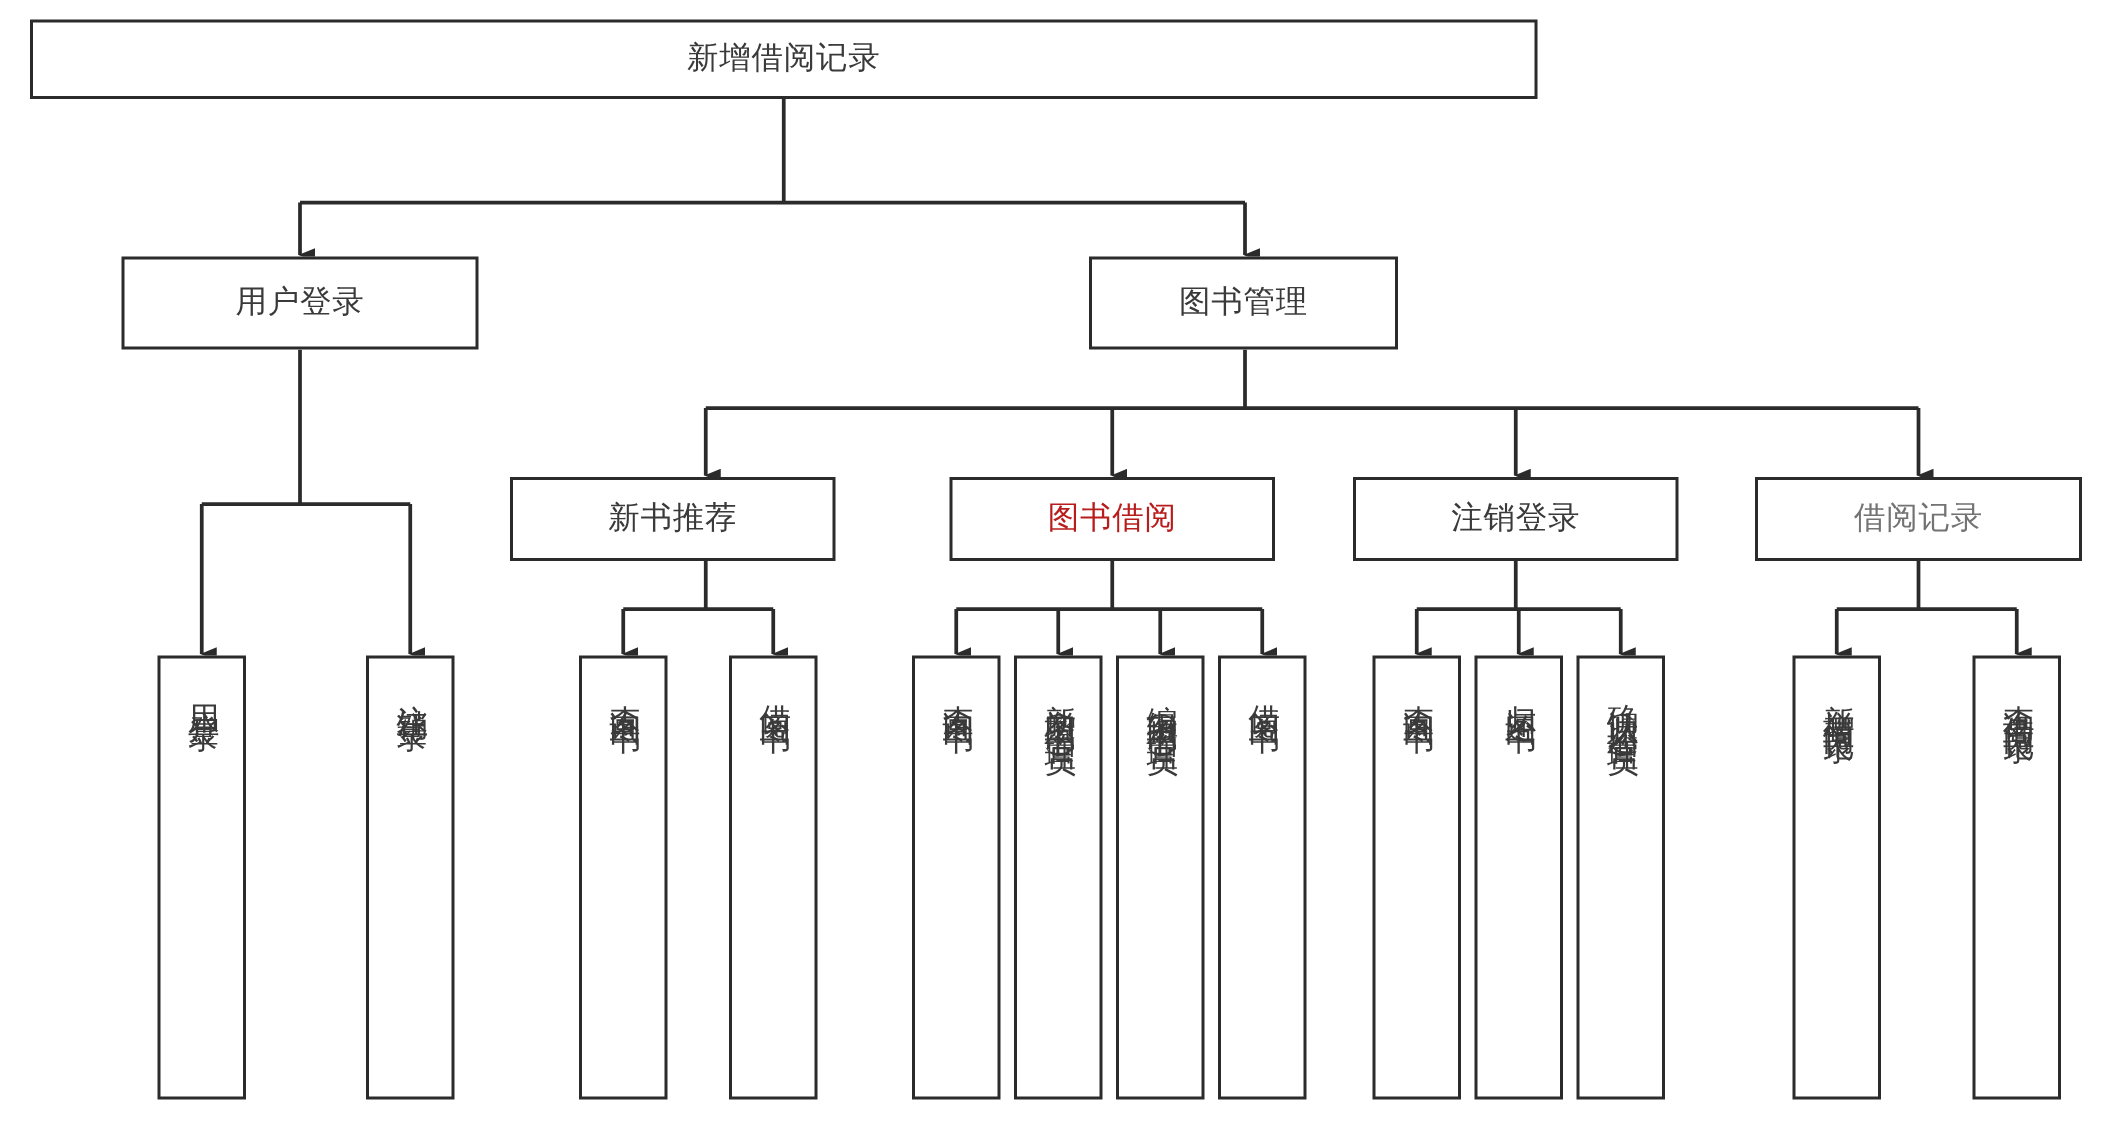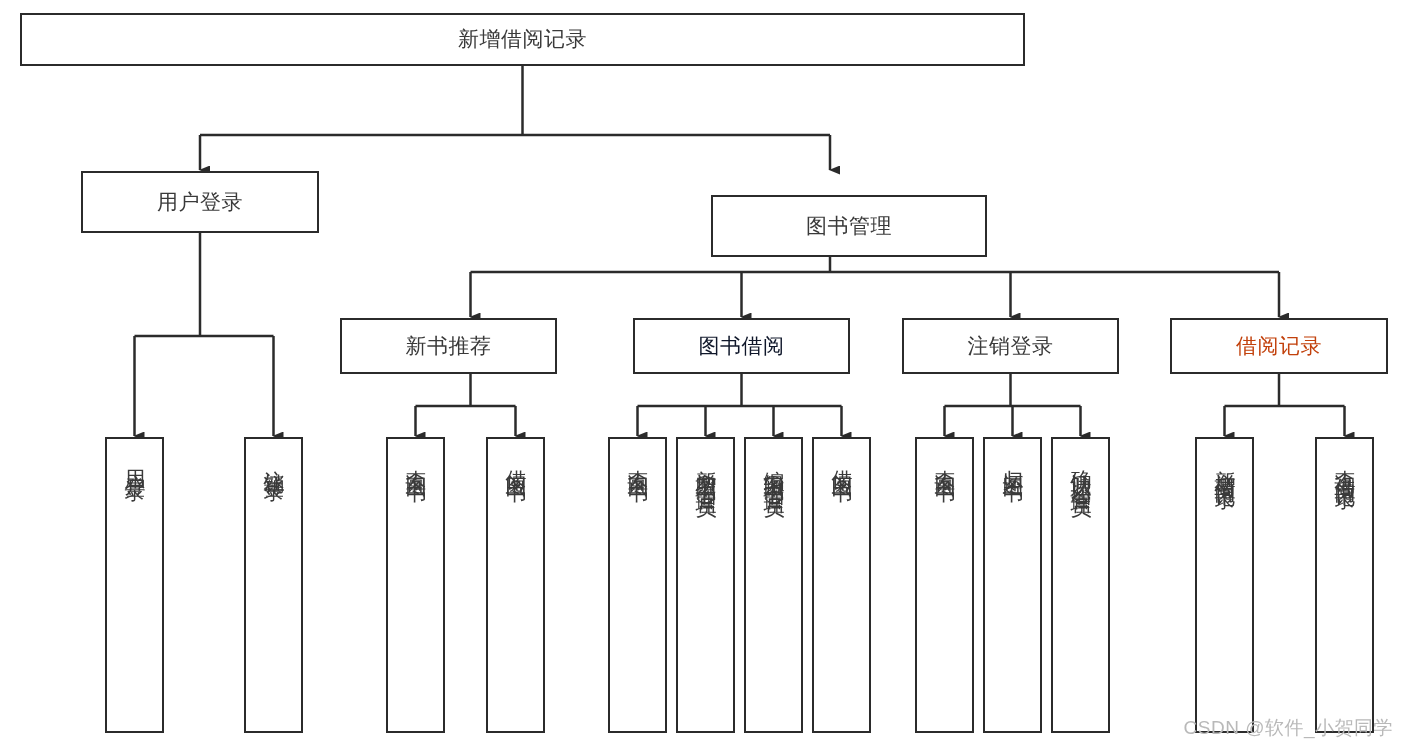--- a/index.html
+++ b/index.html
@@ -116,34 +116,34 @@
       </g>
   </svg>
 
   <div id="node-layer">
       <div class="node-box" style="left: 20px; top: 13px; width: 1005px; height: 53px; border-color: rgb(43, 43, 43); background: rgb(255, 255, 255);">
         <span class="node-label" style="color: rgb(58, 58, 58);">新增借阅记录</span>
       </div>
       <div class="node-box" style="left: 81px; top: 171px; width: 238px; height: 62px; border-color: rgb(43, 43, 43); background: rgb(255, 255, 255);">
         <span class="node-label" style="color: rgb(58, 58, 58);">用户登录</span>
       </div>
-      <div class="node-box" style="left: 711px; top: 171px; width: 276px; height: 62px; border-color: rgb(43, 43, 43); background: rgb(255, 255, 255); margin-top: 24px;">
+      <div class="node-box" style="left: 726px; top: 171px; width: 206px; height: 62px; border-color: rgb(43, 43, 43); background: rgb(255, 255, 255);">
         <span class="node-label" style="color: rgb(58, 58, 58);">图书管理</span>
       </div>
       <div class="node-box" style="left: 340px; top: 318px; width: 217px; height: 56px; border-color: rgb(43, 43, 43); background: rgb(255, 255, 255);">
         <span class="node-label" style="color: rgb(58, 58, 58);">新书推荐</span>
       </div>
       <div class="node-box" style="left: 633px; top: 318px; width: 217px; height: 56px; border-color: rgb(43, 43, 43); background: rgb(255, 255, 255);">
-        <span class="node-label" style="color: #0f172a;">图书借阅</span>
+        <span class="node-label" style="color: #b91c1c;">图书借阅</span>
       </div>
       <div class="node-box" style="left: 902px; top: 318px; width: 217px; height: 56px; border-color: rgb(43, 43, 43); background: rgb(255, 255, 255);">
         <span class="node-label" style="color: rgb(58, 58, 58);">注销登录</span>
       </div>
       <div class="node-box" style="left: 1170px; top: 318px; width: 218px; height: 56px; border-color: rgb(43, 43, 43); background: rgb(255, 255, 255);">
-        <span class="node-label" style="color: #c2410c;">借阅记录</span>
+        <span class="node-label" style="color: #737373;">借阅记录</span>
       </div>
       <div class="node-box vertical" style="left: 105px; top: 437px; width: 59px; height: 296px; border-color: rgb(43, 43, 43); background: rgb(255, 255, 255);">
         <span class="node-label" style="color: rgb(58, 58, 58);">用户登录</span>
       </div>
       <div class="node-box vertical" style="left: 244px; top: 437px; width: 59px; height: 296px; border-color: rgb(43, 43, 43); background: rgb(255, 255, 255);">
         <span class="node-label" style="color: rgb(58, 58, 58);">注销登录</span>
       </div>
       <div class="node-box vertical" style="left: 386px; top: 437px; width: 59px; height: 296px; border-color: rgb(43, 43, 43); background: rgb(255, 255, 255);">
         <span class="node-label" style="color: rgb(58, 58, 58);">查询图书</span>
       </div>
@@ -172,14 +172,13 @@
         <span class="node-label" style="color: rgb(58, 58, 58);">确认归还（管理员）</span>
       </div>
       <div class="node-box vertical" style="left: 1195px; top: 437px; width: 59px; height: 296px; border-color: rgb(43, 43, 43); background: rgb(255, 255, 255);">
         <span class="node-label" style="color: rgb(58, 58, 58);">新增借阅记录</span>
       </div>
       <div class="node-box vertical" style="left: 1315px; top: 437px; width: 59px; height: 296px; border-color: rgb(43, 43, 43); background: rgb(255, 255, 255);">
         <span class="node-label" style="color: rgb(58, 58, 58);">查询借阅记录</span>
       </div>
     </div>
 
-  <div id="watermark">CSDN @软件_小贺同学</div>
 </div>
 
 </body></html>

